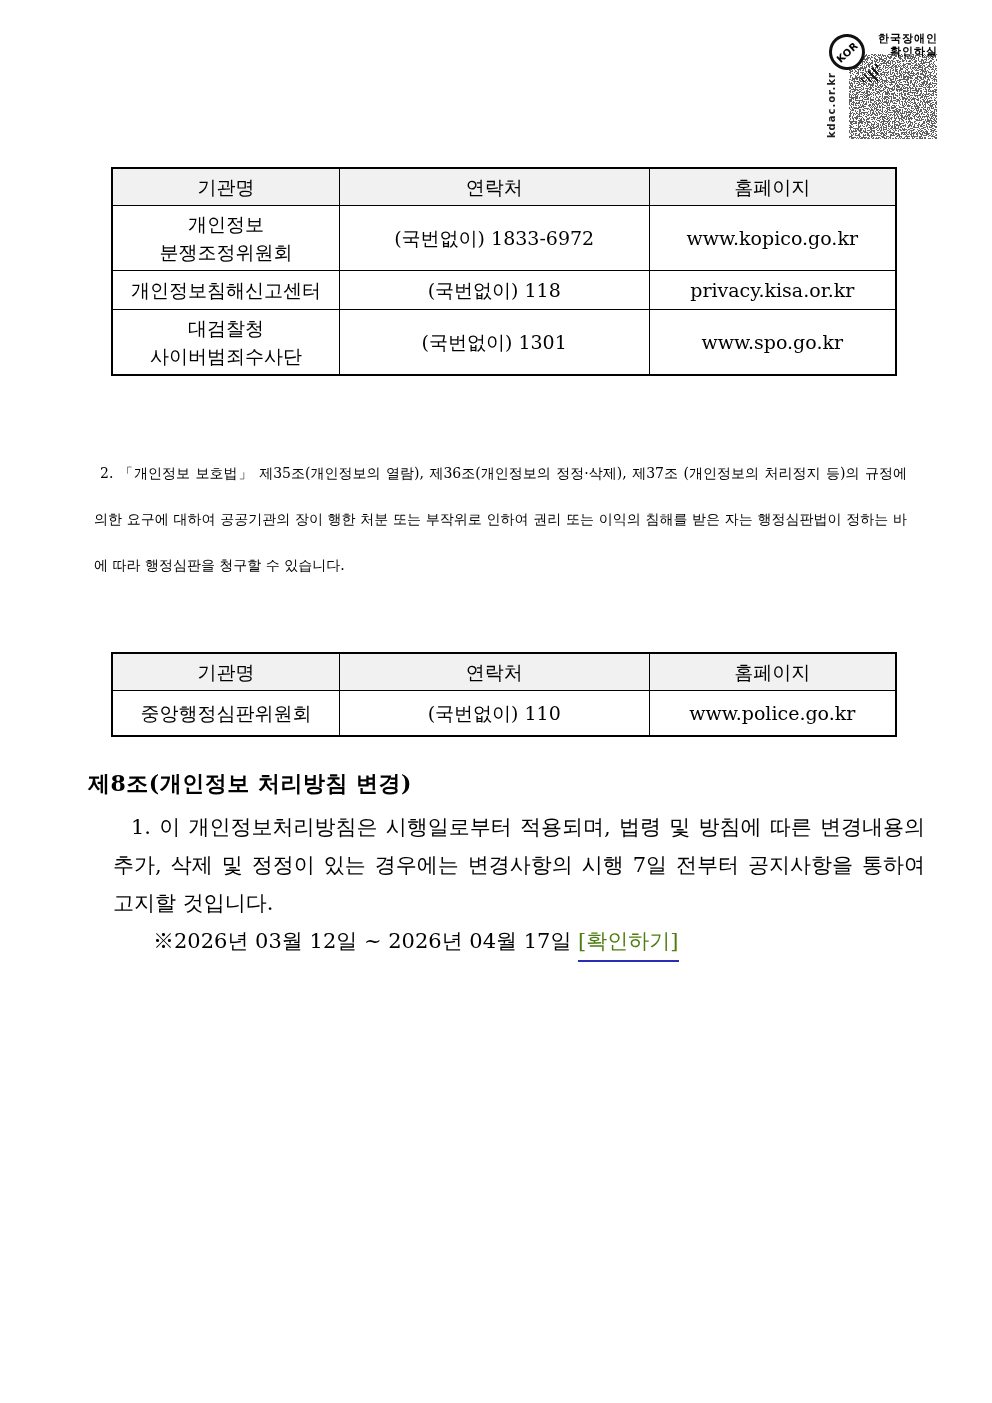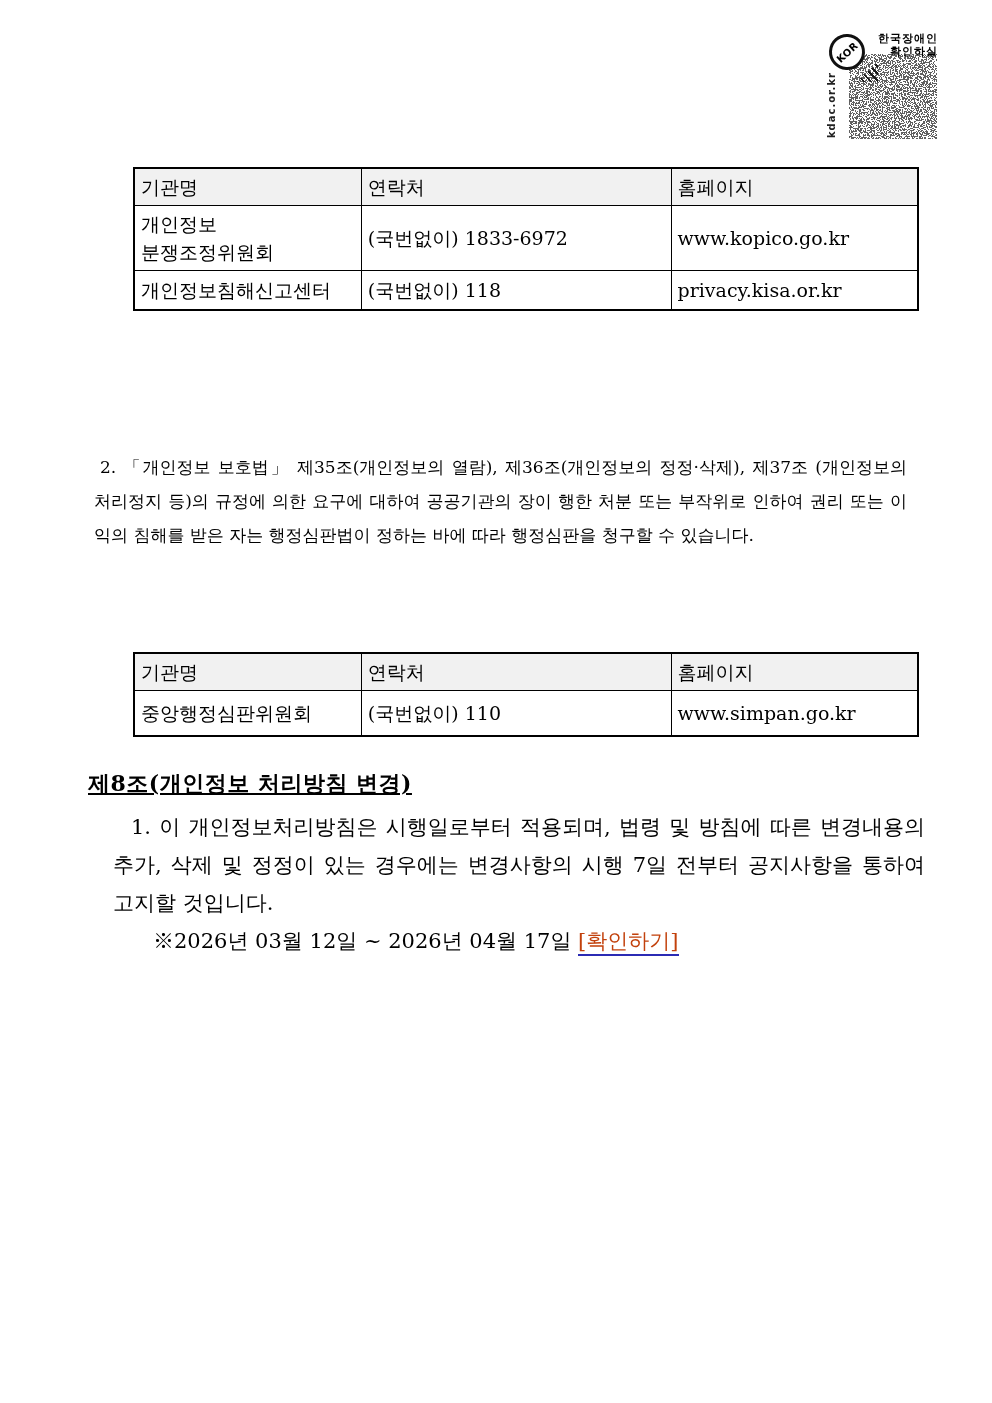--- a/index.html
+++ b/index.html
@@ -30,46 +30,46 @@
     position:absolute;left:0px;top:46px;z-index:3;
     writing-mode:vertical-rl;transform:rotate(180deg);
     font-family:"DejaVu Sans","Liberation Sans",sans-serif;font-weight:bold;
     font-size:10px;letter-spacing:1px;color:#222;
   }
   .qr{position:absolute;left:23px;top:28px;width:88px;height:85px;z-index:1;}
 
   
   table.tbl{
     position:absolute;left:111px;width:786px;border-collapse:collapse;table-layout:fixed;
-    font-size:19px;text-align:left;border:2px solid #000;margin-left:22px;
+    font-size:19px;text-align:center;border:2px solid #000;
   }
   .tbl1{top:167px;}
   .tbl2{top:652px;}
   table.tbl th,table.tbl td{border:1px solid #000;padding:4px 6px;line-height:28px;}
   table.tbl th{background:#f1f1f1;font-weight:normal;height:26px;}
   .tbl1 td{height:30px;}
   .tbl2 td{height:36px;}
   col.c1{width:29%;} col.c2{width:39.5%;} col.c3{width:31.5%;}
 
   
   .para{
     position:absolute;left:94px;top:450px;width:813px;margin:0;
-    font-size:17px;line-height:34px;text-align:justify;text-indent:6px;
+    font-size:14px;line-height:46px;text-align:justify;text-indent:6px;
   }
   .heading{
     position:absolute;left:88px;top:769px;margin:0;
-    font-size:22px;font-weight:bold;letter-spacing:.5px;text-decoration:underline;
+    font-size:22px;font-weight:bold;letter-spacing:.5px;
   }
   .list{position:absolute;left:97px;top:808px;width:812px;font-size:21px;line-height:38px;margin-left:16px;}
   .list p{margin:0;}
   .item{text-align:justify;text-indent:18px;}
   .note{text-indent:40px;white-space:nowrap;}
   .link{
-    color:#c2410c;text-decoration:none;cursor:pointer;
-    border-bottom:2px solid #2b2bb4;padding-bottom:1px;
+    color:#4d7c0f;text-decoration:none;cursor:pointer;
+    border-bottom:2px solid #2b2bb4;padding-bottom:7px;
   }
 </style>
 </head>
 <body>
 
 <div class="page">
 
   <div class="logo">
     <div class="stamp">
       <span class="stamp-text">KOR</span>
@@ -115,20 +115,25 @@
         <tr>
           <td>개인정보<br>분쟁조정위원회</td>
           <td>(국번없이) 1833-6972</td>
           <td>www.kopico.go.kr</td>
         </tr>
         <tr>
           <td>개인정보침해신고센터</td>
           <td>(국번없이) 118</td>
           <td>privacy.kisa.or.kr</td>
         </tr>
+        <tr>
+          <td>대검찰청<br>사이버범죄수사단</td>
+          <td>(국번없이) 1301</td>
+          <td>www.spo.go.kr</td>
+        </tr>
       </tbody>
   </table>
 
   <p class="para">2. 「개인정보 보호법」 제35조(개인정보의 열람), 제36조(개인정보의 정정·삭제), 제37조 (개인정보의 처리정지 등)의 규정에 의한 요구에 대하여 공공기관의 장이 행한 처분 또는 부작위로 인하여 권리 또는 이익의 침해를 받은 자는 행정심판법이 정하는 바에 따라 행정심판을 청구할 수 있습니다.</p>
 
   <table class="tbl tbl2">
     <colgroup>
         <col class="c1">
         <col class="c2">
         <col class="c3">
@@ -137,21 +142,21 @@
         <tr>
           <th>기관명</th>
           <th>연락처</th>
           <th>홈페이지</th>
         </tr>
       </thead>
     <tbody>
         <tr>
           <td>중앙행정심판위원회</td>
           <td>(국번없이) 110</td>
-          <td>www.simpan.go.kr</td>
+          <td>www.police.go.kr</td>
         </tr>
       </tbody>
   </table>
 
   <h2 class="heading">제8조(개인정보 처리방침 변경)</h2>
   <div class="list">
     <p class="item">1. 이 개인정보처리방침은 시행일로부터 적용되며, 법령 및 방침에 따른 변경내용의 추가, 삭제 및 정정이 있는 경우에는 변경사항의 시행 7일 전부터 공지사항을 통하여 고지할 것입니다.</p>
     <p class="note"><span>※2026년 03월 12일 ~ 2026년 04월 17일 </span><a class="link">[확인하기]</a></p>
   </div>
 

